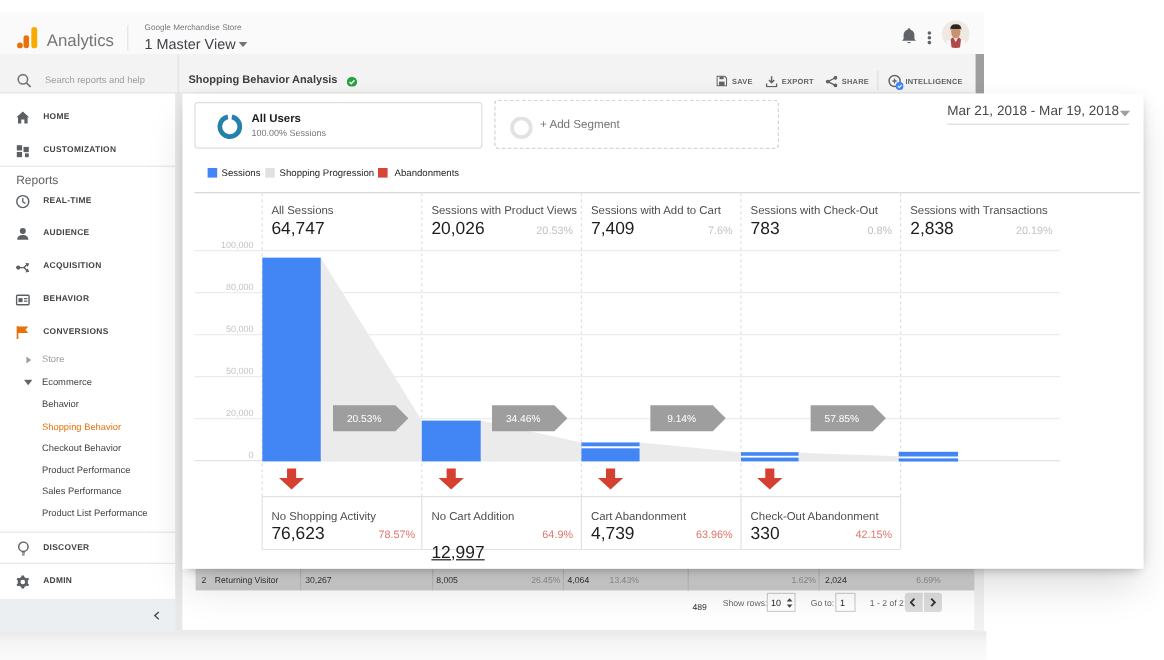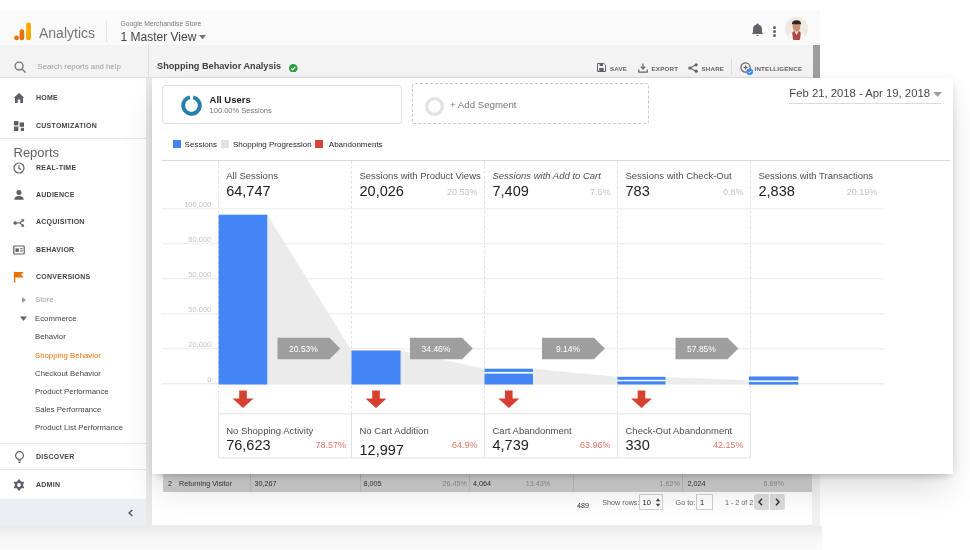--- a/index.html
+++ b/index.html
@@ -132,21 +132,21 @@
     </svg>
     <div class="navitem" style="top:93.6px;">HOME</div>
     <svg class="abs icon" style="left:13px; top:120px;" width="12" height="12" viewBox="0 0 12 12">
       <rect x="1" y="1" width="4.4" height="4.4" fill="#5c6064"></rect>
       <rect x="1" y="6.6" width="4.4" height="4.4" fill="#5c6064"></rect>
       <rect x="6.6" y="2.4" width="4.4" height="4.4" fill="#5c6064"></rect>
       <rect x="7.8" y="7.8" width="3.2" height="3.2" fill="#5c6064"></rect>
     </svg>
     <div class="navitem" style="top:122.2px;">CUSTOMIZATION</div>
     <div class="navsep" style="top:138px;"></div>
-    <div class="abs" style="left:13.5px; top:144.6px; font-size:13px; color:#616161;">Reports</div>
+    <div class="abs" style="left:13.5px; top:144.6px; font-size:10px; color:#616161;">Reports</div>
     <svg class="abs icon" style="left:13px; top:161.5px;" width="12" height="12" viewBox="0 0 12 12">
       <circle cx="6" cy="6" r="5" fill="none" stroke="#5c6064" stroke-width="1.2"></circle>
       <path d="M6 3 L6 6.3 L8.2 7.5" stroke="#5c6064" stroke-width="1.1" fill="none"></path>
     </svg>
     <div class="navitem" style="top:163.6px;">REAL-TIME</div>
     <svg class="abs icon" style="left:13px; top:188.8px;" width="12" height="12" viewBox="0 0 12 12">
       <circle cx="6" cy="3.6" r="2.5" fill="#5c6064"></circle>
       <path d="M1.3 10.8 Q1.3 6.9 6 6.9 Q10.7 6.9 10.7 10.8 Z" fill="#5c6064"></path>
     </svg>
     <div class="navitem" style="top:191px;">AUDIENCE</div>
@@ -205,21 +205,21 @@
     <div class="abs" style="left:360.4px; top:473.5px; height:18px; border-left:1px solid #bfbfbf;"></div>
     <div class="abs" style="left:468.9px; top:473.5px; height:18px; border-left:1px solid #bfbfbf;"></div>
     <div class="abs" style="left:572.5px; top:473.5px; height:18px; border-left:1px solid #bfbfbf;"></div>
     <div class="abs" style="left:682px; top:473.5px; height:18px; border-left:1px solid #bfbfbf;"></div>
     <div class="abs" style="left:168px; top:478.6px;">2</div>
     <div class="abs" style="left:179px; top:478.6px;">Returning Visitor</div>
     <div class="abs" style="left:254.4px; top:478.6px;">30,267</div>
     <div class="abs" style="left:363.6px; top:478.6px;">8,005</div>
     <div class="abs" style="left:407px; top:478.6px; width:60px; text-align:right; color:#8f8f8f;">26.45%</div>
     <div class="abs" style="left:473px; top:478.6px;">4,064</div>
-    <div class="abs" style="left:508px; top:478.6px; width:60px; text-align:center; color:#8f8f8f;">13.43%</div>
+    <div class="abs" style="left:508px; top:478.6px; width:60px; text-align:left; color:#8f8f8f;">13.43%</div>
     <div class="abs" style="left:577px; top:478.6px;margin-top:22px;">489</div>
     <div class="abs" style="left:620px; top:478.6px; width:60px; text-align:right; color:#8f8f8f;">1.62%</div>
     <div class="abs" style="left:687.6px; top:478.6px;">2,024</div>
     <div class="abs" style="left:724px; top:478.6px; width:60px; text-align:right; color:#8f8f8f;">6.69%</div>
 
     <div class="abs" style="left:602.3px; top:498px; font-size:7.2px; color:#666;">Show rows:</div>
     <div class="abs" style="left:638.8px; top:494.2px; width:24.2px; height:15.4px; border:1px solid #d0d0d0; background:#fff;"></div>
     <div class="abs" style="left:642.5px; top:498px; font-size:7.5px; color:#222;">10</div>
     <svg class="abs" style="left:655px; top:497.5px;" width="6" height="9" viewBox="0 0 6 9">
       <path d="M0.6 3.2 L3 0.6 L5.4 3.2 Z" fill="#444"></path>
@@ -234,21 +234,21 @@
     <svg class="abs" style="left:758px; top:498px;" width="5" height="8" viewBox="0 0 5 8">
         <path d="M4 0.8 L1 4 L4 7.2" stroke="#333" stroke-width="1.5" fill="none"></path>
       </svg>
     <svg class="abs" style="left:774.5px; top:498px;" width="5" height="8" viewBox="0 0 5 8">
         <path d="M1 0.8 L4 4 L1 7.2" stroke="#333" stroke-width="1.5" fill="none"></path>
       </svg>
   </div>
 
   <div class="abs" id="panel">
 
-    <div class="abs" style="left:637.3px; top:9.6px; font-size:11.3px; color:#474747;">Feb 21, 2018 - Apr 19, 2018</div>
+    <div class="abs" style="left:637.3px; top:9.6px; font-size:11.3px; color:#474747;">Mar 21, 2018 - Mar 19, 2018</div>
     <svg class="abs" style="left:781px; top:14.6px;" width="9" height="5" viewBox="0 0 9 5">
         <path d="M0 0 L9 0 L4.5 5 Z" fill="#9e9e9e"></path>
       </svg>
     <div class="abs" style="left:636.6px; top:25.7px; width:152.6px; border-top:1px solid #dcdcdc;"></div>
 
     <div class="abs" style="left:10px; top:7px; width:240.3px; height:39.2px; border:1px solid #dedede; border-radius:3px; background:#fff;"></div>
     <svg class="abs" style="left:29px; top:17.2px;" width="21" height="21" viewBox="0 0 21 21">
       <circle cx="10.5" cy="10.5" r="8.3" fill="none" stroke="#2580ab" stroke-width="4" stroke-dasharray="48.5 3.7" transform="rotate(-78 10.5 10.5)"></circle>
     </svg>
     <div class="abs" style="left:57.6px; top:16.2px; font-size:9.5px; font-weight:bold; color:#1b1b1b;">All Users</div>
@@ -333,35 +333,35 @@
     <div class="axlab" style="left:9.3px; top:192.4px;">50,000</div>
     <div class="axlab" style="left:9.3px; top:227.4px;">50,000</div>
     <div class="axlab" style="left:9.3px; top:262.4px;">20,000</div>
     <div class="axlab" style="left:9.3px; top:297.4px;">0</div>
 
     <div class="hdrlabel" style="left:74.2px; top:92.8px;">All Sessions</div>
     <div class="hdrnum" style="left:74.2px; top:105.2px;">64,747</div>
     <div class="hdrlabel" style="left:207.5px; top:92.8px;">Sessions with Product Views</div>
     <div class="hdrnum" style="left:207.5px; top:105.2px;">20,026</div>
     <div class="hdrpct" style="left:265.5px; top:109.8px; width:60px;">20.53%</div>
-    <div class="hdrlabel" style="left:340.5px; top:92.8px;font-style:italic;">Sessions with Add to Cart</div>
+    <div class="hdrlabel" style="left:340.5px; top:92.8px;">Sessions with Add to Cart</div>
     <div class="hdrnum" style="left:340.5px; top:105.2px;">7,409</div>
     <div class="hdrpct" style="left:398.5px; top:109.8px; width:60px;">7.6%</div>
     <div class="hdrlabel" style="left:473.5px; top:92.8px;">Sessions with Check-Out</div>
     <div class="hdrnum" style="left:473.5px; top:105.2px;">783</div>
     <div class="hdrpct" style="left:531.5px; top:109.8px; width:60px;">0.8%</div>
     <div class="hdrlabel" style="left:606.5px; top:92.8px;">Sessions with Transactions</div>
     <div class="hdrnum" style="left:606.5px; top:105.2px;">2,838</div>
     <div class="hdrpct" style="left:665.2px; top:109.8px; width:60px;">20.19%</div>
 
     <div class="hdrlabel" style="left:74.2px; top:347.6px;">No Shopping Activity</div>
     <div class="hdrnum" style="left:74.2px; top:359px;">76,623</div>
     <div class="botpct" style="left:134px; top:362.6px; width:60px;">78.57%</div>
     <div class="hdrlabel" style="left:207.5px; top:347.6px;">No Cart Addition</div>
-    <div class="hdrnum" style="left:207.5px; top:364px;">12,997</div>
+    <div class="hdrnum" style="left:207.5px; top:375px;text-decoration:underline;">12,997</div>
     <div class="botpct" style="left:265.5px; top:362.6px; width:60px;">64.9%</div>
     <div class="hdrlabel" style="left:340.5px; top:347.6px;">Cart Abandonment</div>
     <div class="hdrnum" style="left:340.5px; top:359px;">4,739</div>
     <div class="botpct" style="left:398.5px; top:362.6px; width:60px;">63.96%</div>
     <div class="hdrlabel" style="left:473.5px; top:347.6px;">Check-Out Abandonment</div>
     <div class="hdrnum" style="left:473.5px; top:359px;text-align:right;">330</div>
     <div class="botpct" style="left:531.5px; top:362.6px; width:60px;">42.15%</div>
   </div>
 
 </div>

